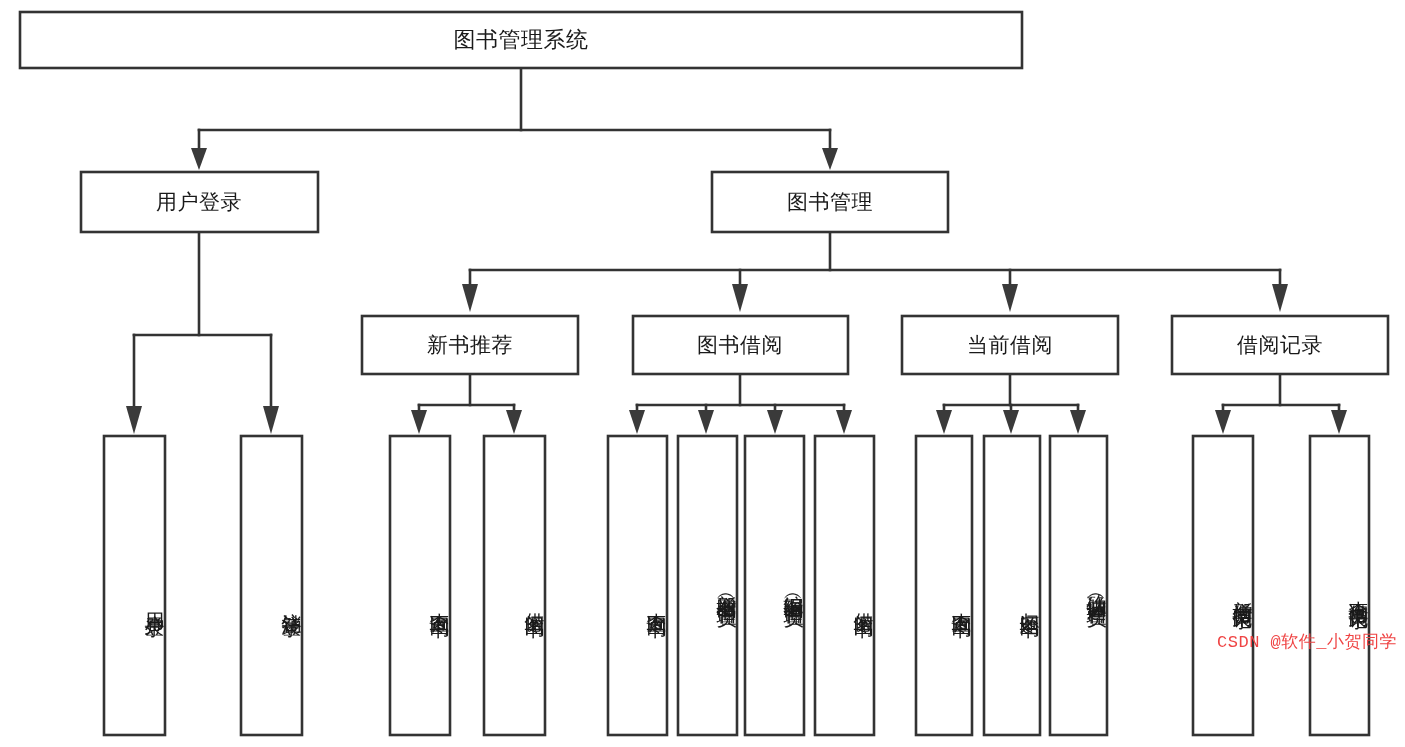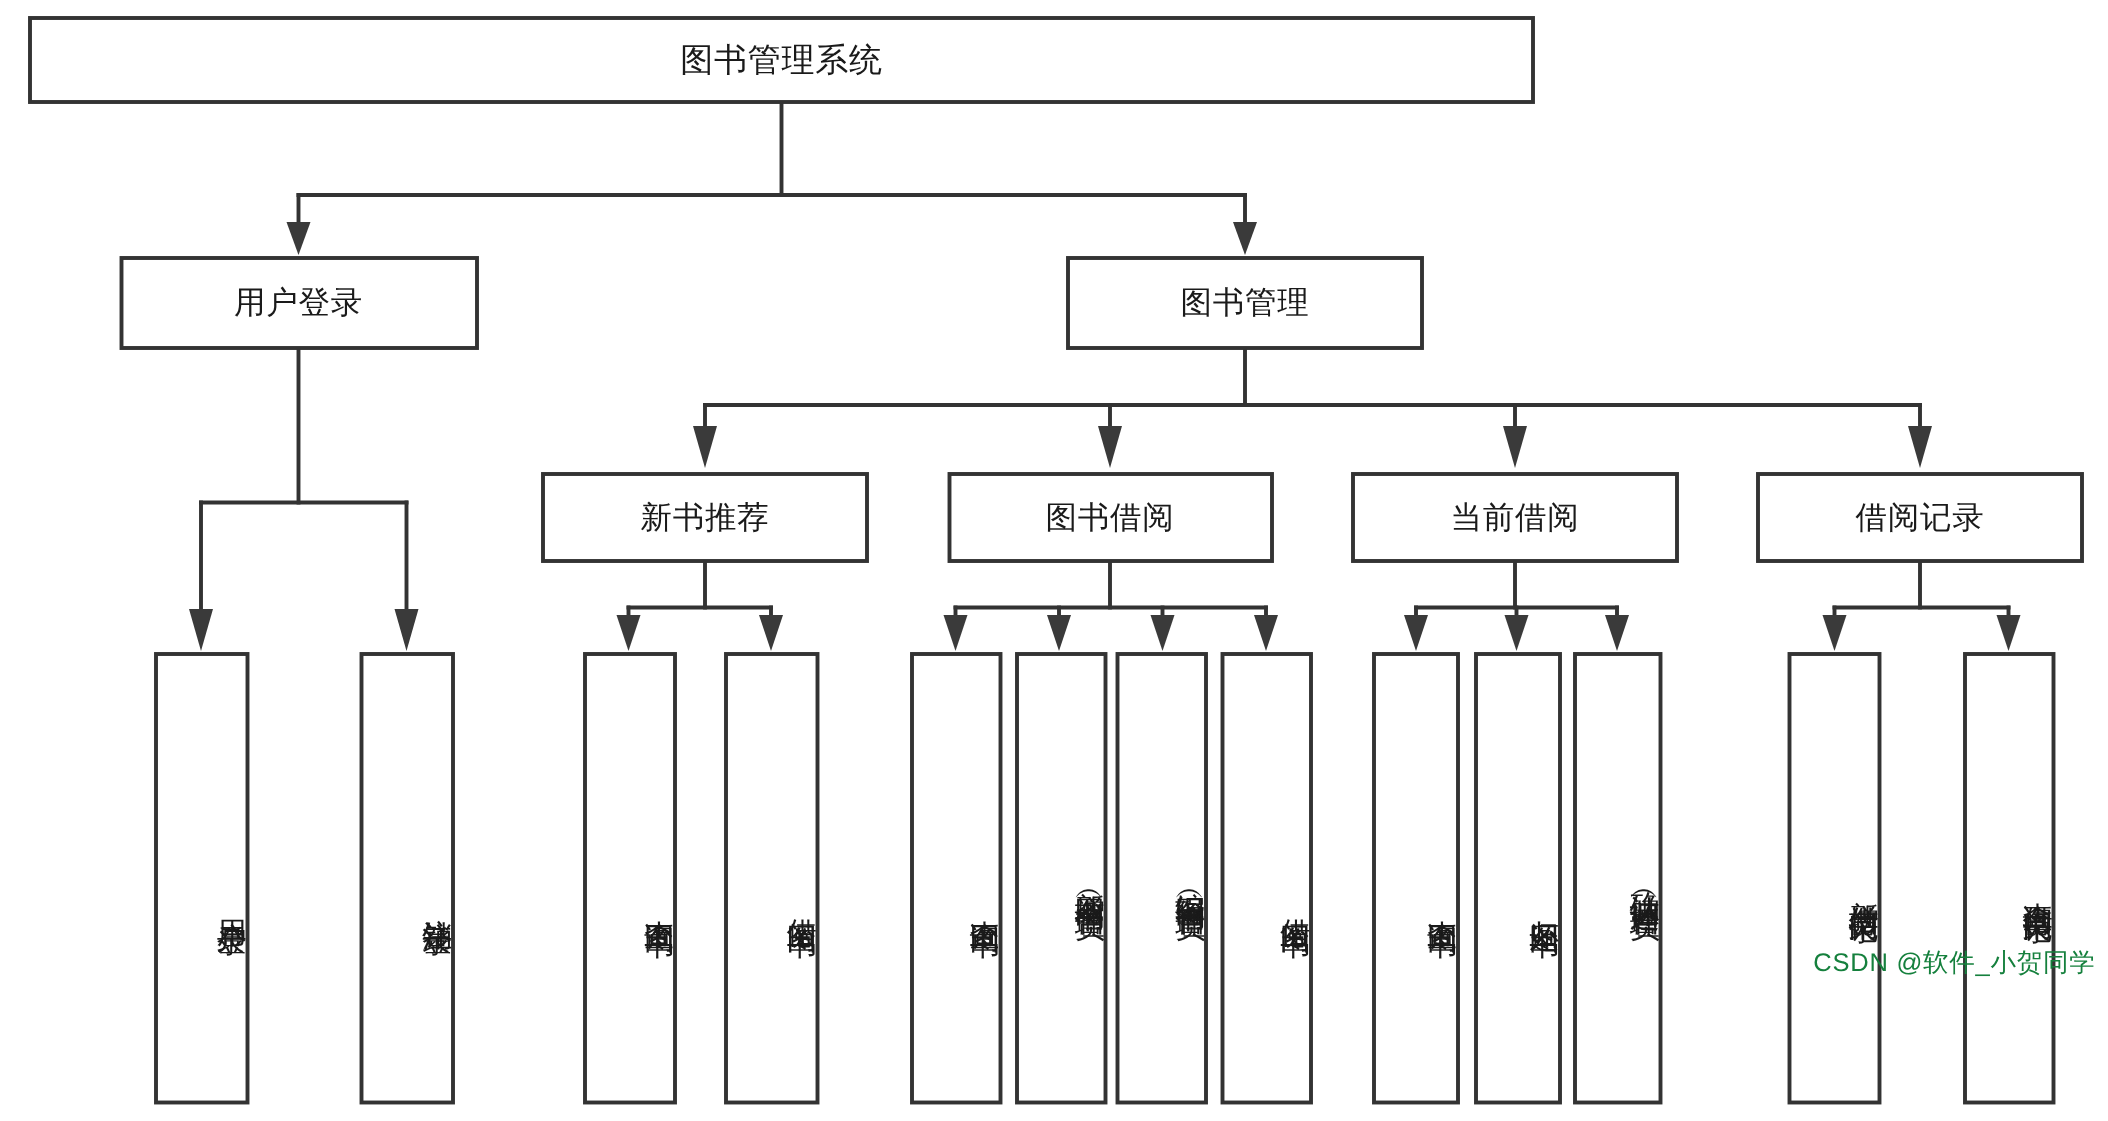--- a/index.html
+++ b/index.html
@@ -67,23 +67,23 @@
     display: flex;
     align-items: flex-start;
     justify-content: center;
     pointer-events: none;
     user-select: none;
   }
   .watermark {
     position: absolute;
     right: 8px;
     bottom: 6px;
-    font-family: Liberation Sans, sans-serif;
+    font-family: Liberation Mono, monospace;
     font-size: 17px;
-    color: #15803d;
+    color: #ef4444;
     letter-spacing: 0.5px;
     white-space: nowrap;
   }
 </style>
 </head>
 <body>
 
 <div id="diagram-root">
 
   <svg class="flow" viewBox="0 0 1405 747">

